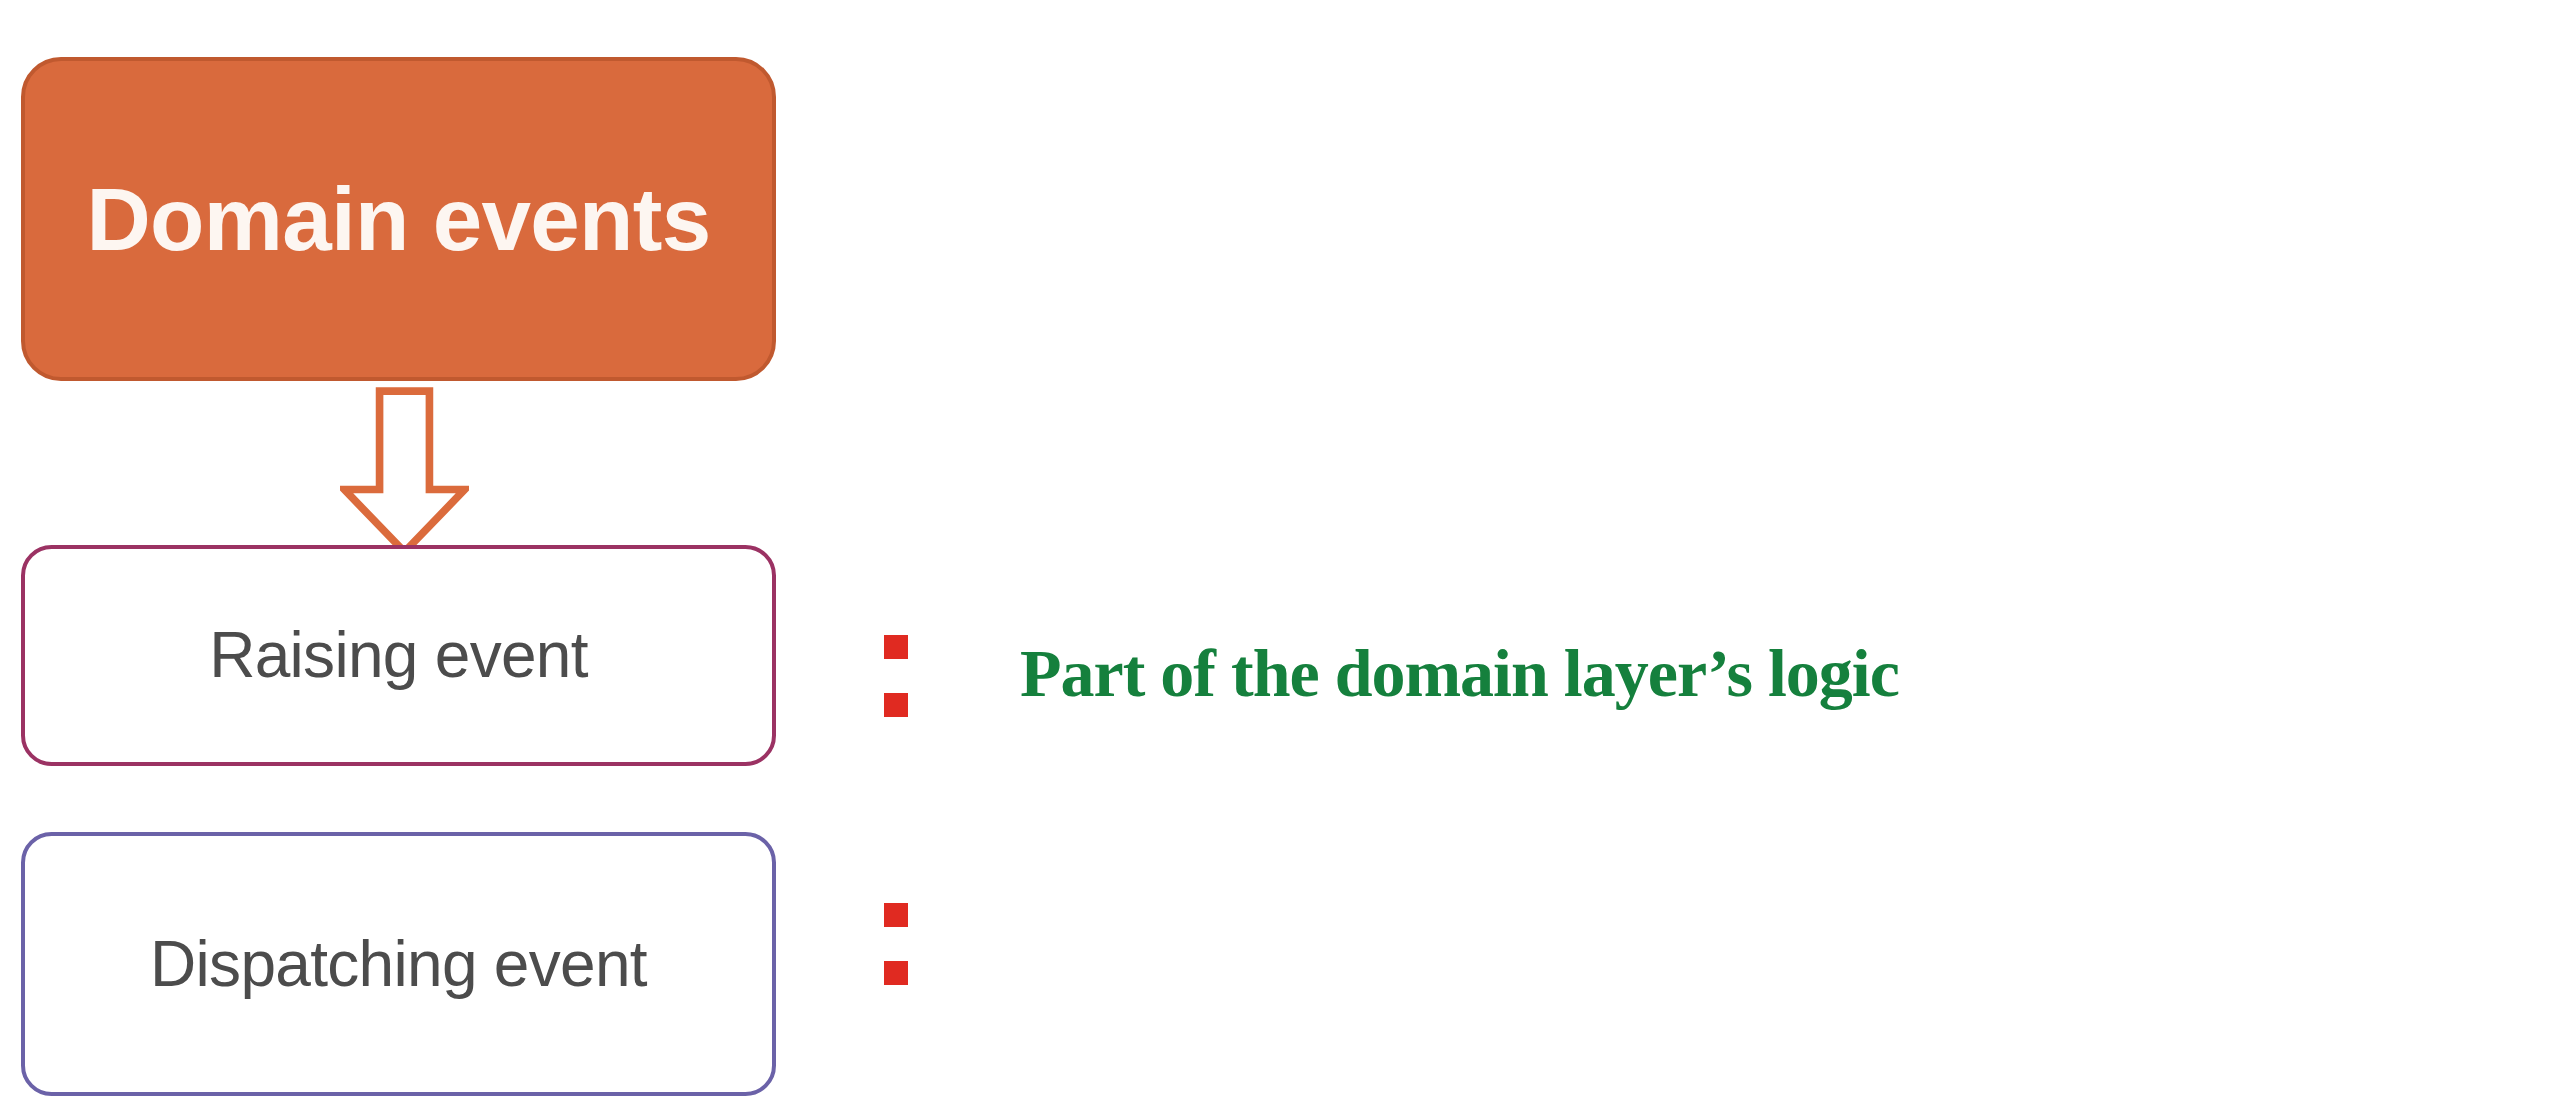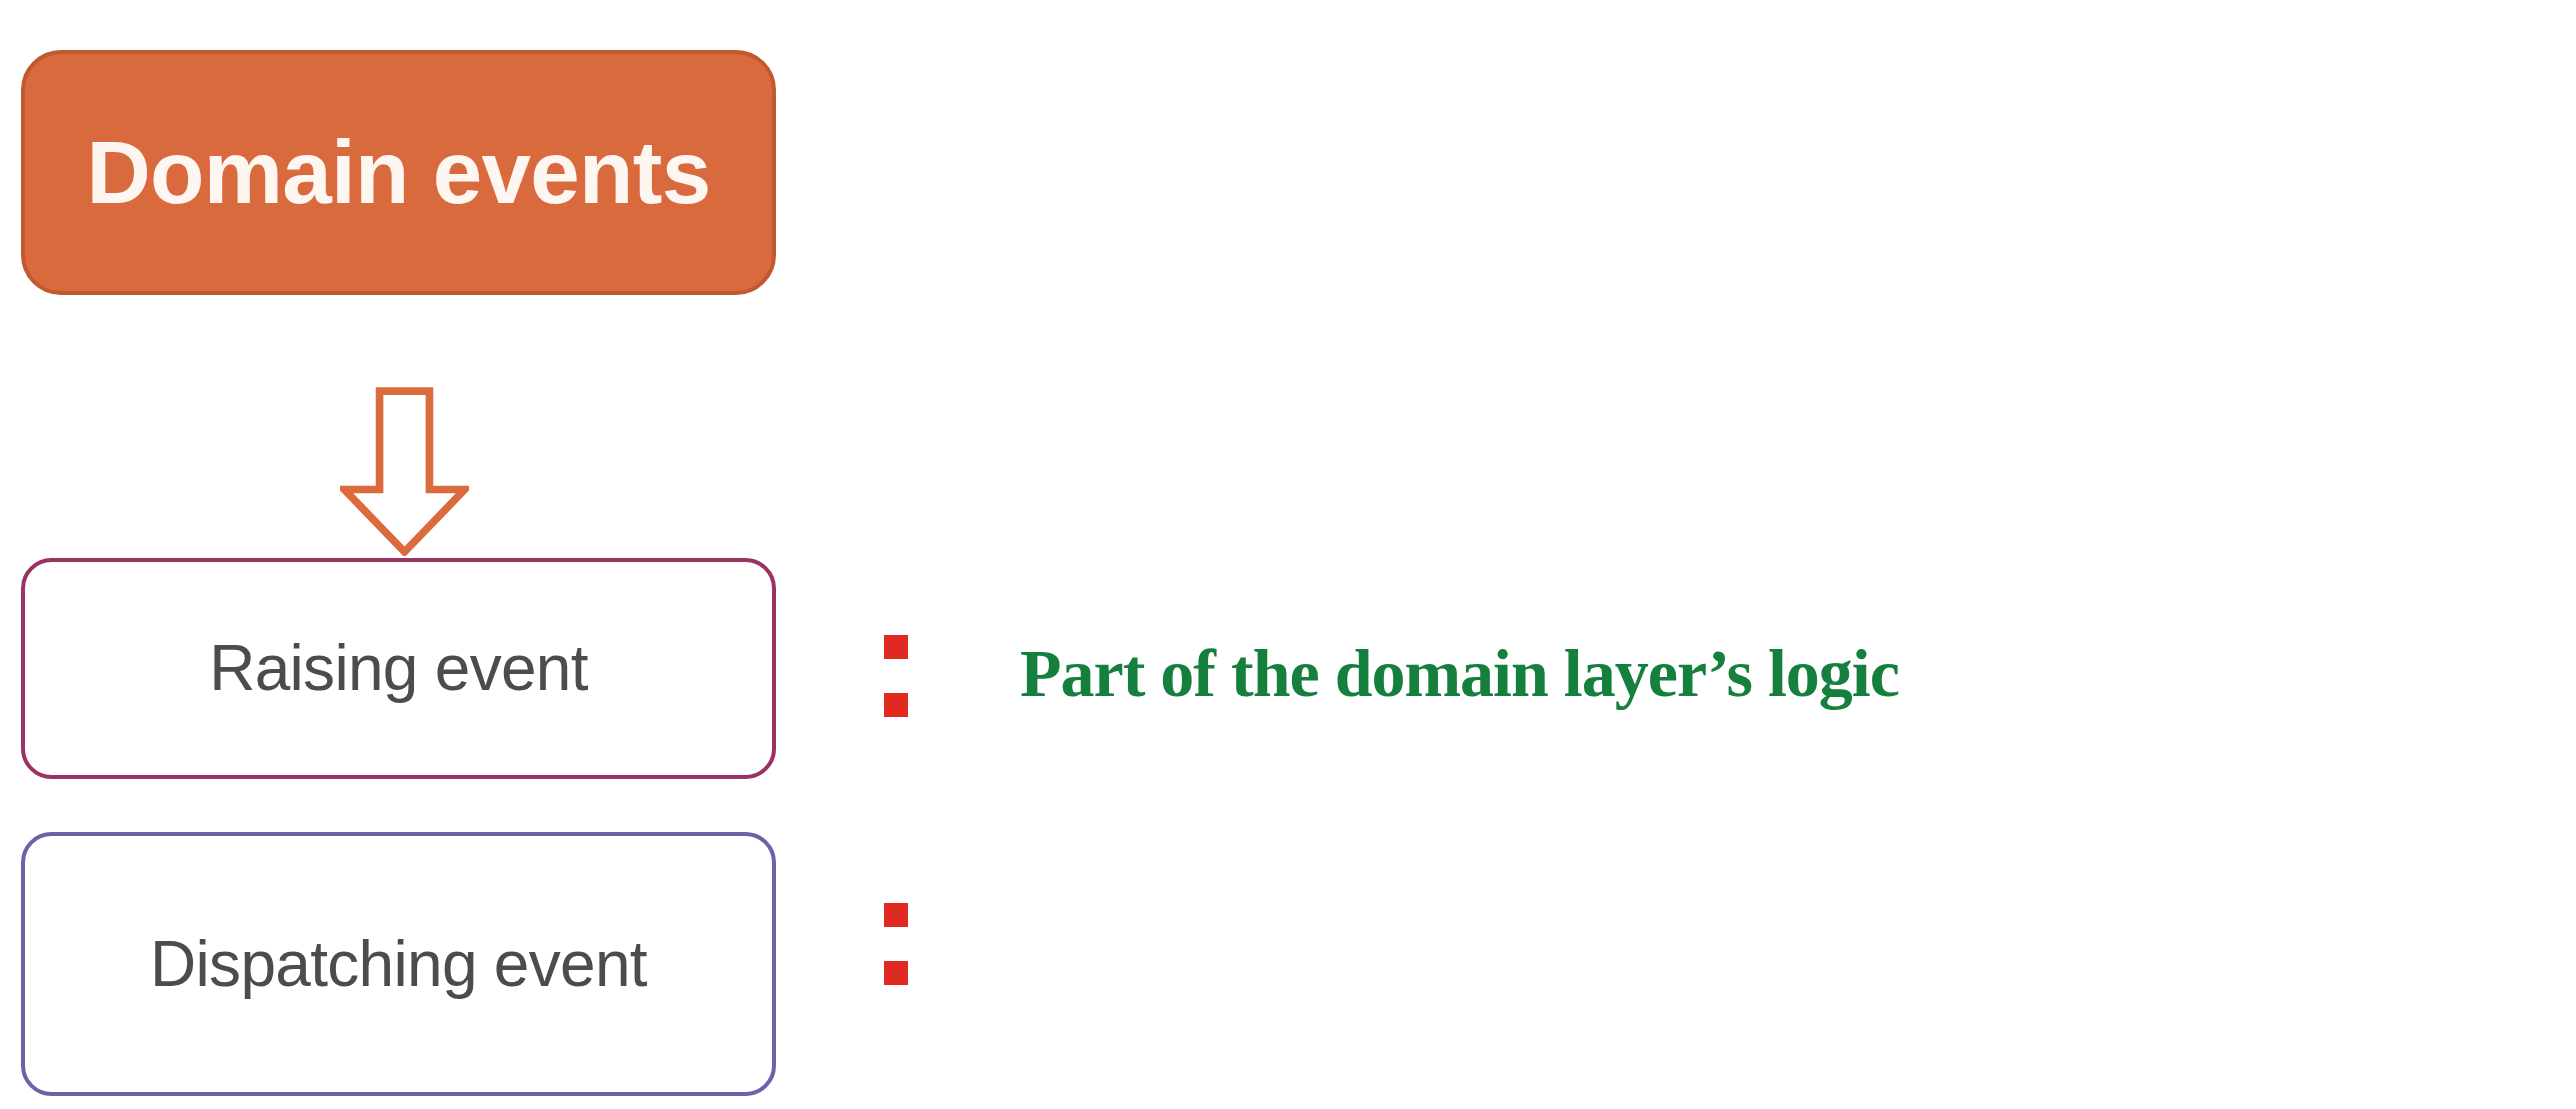--- a/index.html
+++ b/index.html
@@ -21,23 +21,23 @@
     top: 0;
     width: 2576px;
     height: 1110px;
     background: #ffffff;
   }
 
   
   .node-orange {
     position: absolute;
     left: 21px;
-    top: 50px;
+    top: 57px;
     width: 755px;
-    height: 245px;
+    height: 324px;
     box-sizing: border-box;
     background: #D96A3D;
     border: 4.9px solid #C0592F;
     border-radius: 40px;
     display: flex;
     align-items: center;
     justify-content: center;
     text-align: center;
   }
   .node-orange-label {
@@ -68,21 +68,21 @@
     background: #FFFFFF;
     border-width: 4.9px;
     border-style: solid;
     border-radius: 30.5px;
     display: flex;
     align-items: center;
     justify-content: center;
     text-align: center;
   }
   .node-raising {
-    top: 558px;
+    top: 545px;
     height: 221px;
     border-color: #9B3263;
   }
   .node-dispatching {
     top: 832px;
     height: 264px;
     border-color: #6B62A8;
   }
   .node-outline-label {
     color: #4C4C4C;

